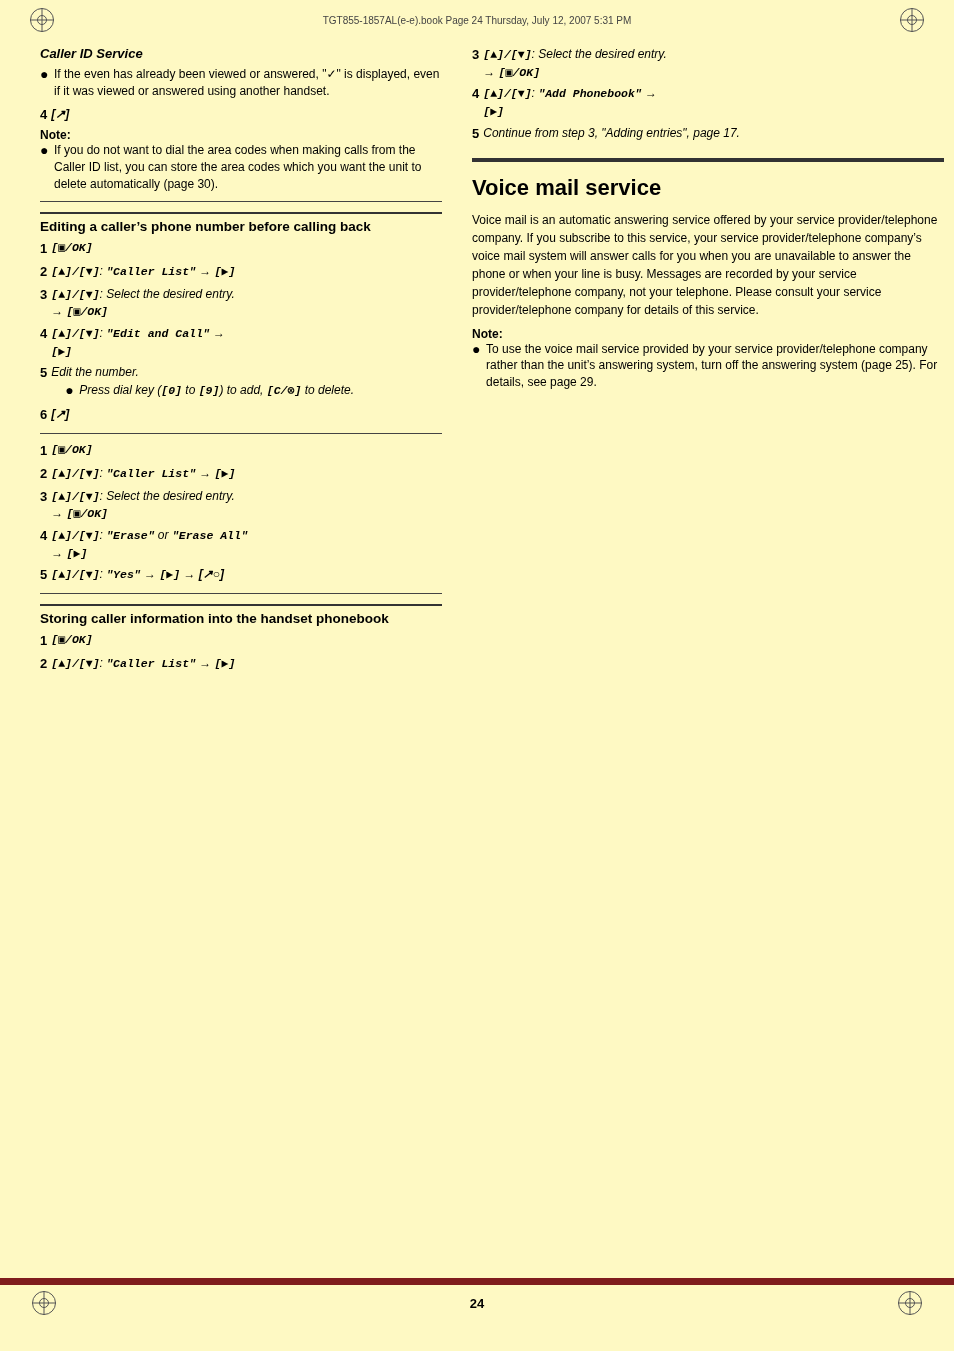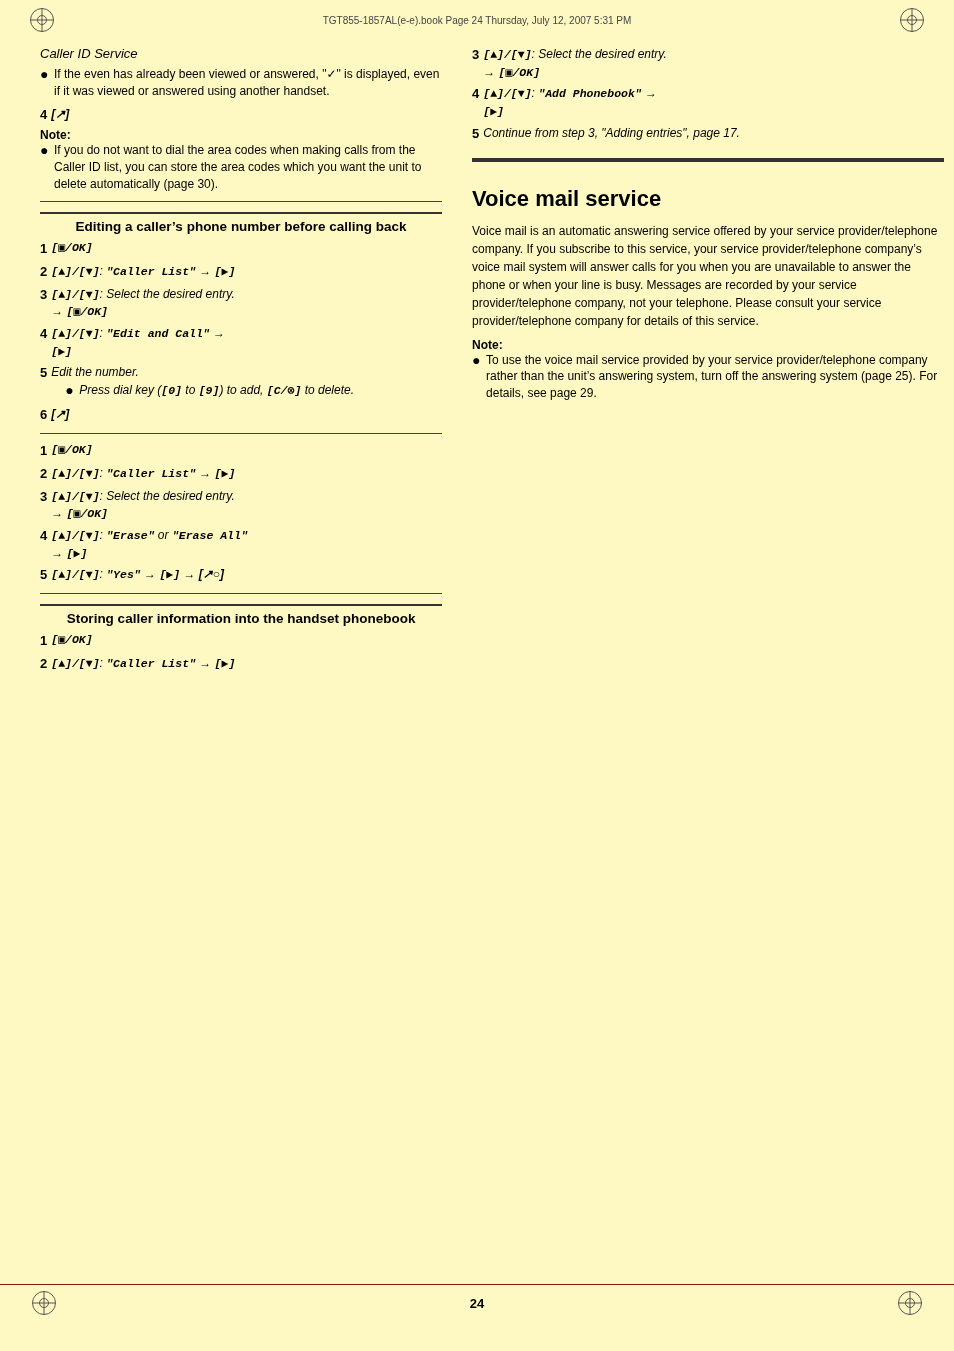--- a/index.html
+++ b/index.html
@@ -39,21 +39,21 @@
     }
 
     .col-right {
       width: 54%;
       flex-shrink: 0;
     }
 
     
     .section-title-italic {
       font-style: italic;
-      font-weight: normal;
+      font-weight: bold;
       font-size: 13px;
       margin-bottom: 5px;
     }
 
     .bullet-item {
       display: flex;
       align-items: flex-start;
       margin-bottom: 4px;
       font-size: 12px;
       line-height: 1.4;
@@ -89,39 +89,38 @@
       font-weight: bold;
     }
 
     .section-heading {
       font-weight: bold;
       font-size: 13.5px;
       margin-top: 10px;
       margin-bottom: 6px;
       border-top: 2px solid #333;
       padding-top: 5px;
-      text-align: center;
     }
 
     .note-label {
       font-weight: bold;
       font-size: 12px;
     }
 
     .note-block {
       margin-top: 4px;
       margin-bottom: 8px;
     }
 
     
     .vm-heading {
       font-size: 22px;
       font-weight: bold;
       border-top: 4px solid #333;
-      padding-top: 24px;
+      padding-top: 13px;
       margin-bottom: 10px;
       margin-top: 14px;
     }
 
     .vm-body {
       font-size: 12px;
       line-height: 1.5;
       margin-bottom: 8px;
     }
 
@@ -135,21 +134,21 @@
     
     .page-footer {
       position: absolute;
       bottom: 30px;
       left: 0;
       right: 0;
       display: flex;
       align-items: center;
       justify-content: space-between;
       padding: 6px 32px;
-      border-top: 1px solid #7f1d1d;
+      border-top: 7px solid #7f1d1d;
     }
     .page-num {
       font-size: 13px;
       font-weight: bold;
     }
 
     .sub-bullet {
       display: flex;
       align-items: flex-start;
       margin-left: 14px;

